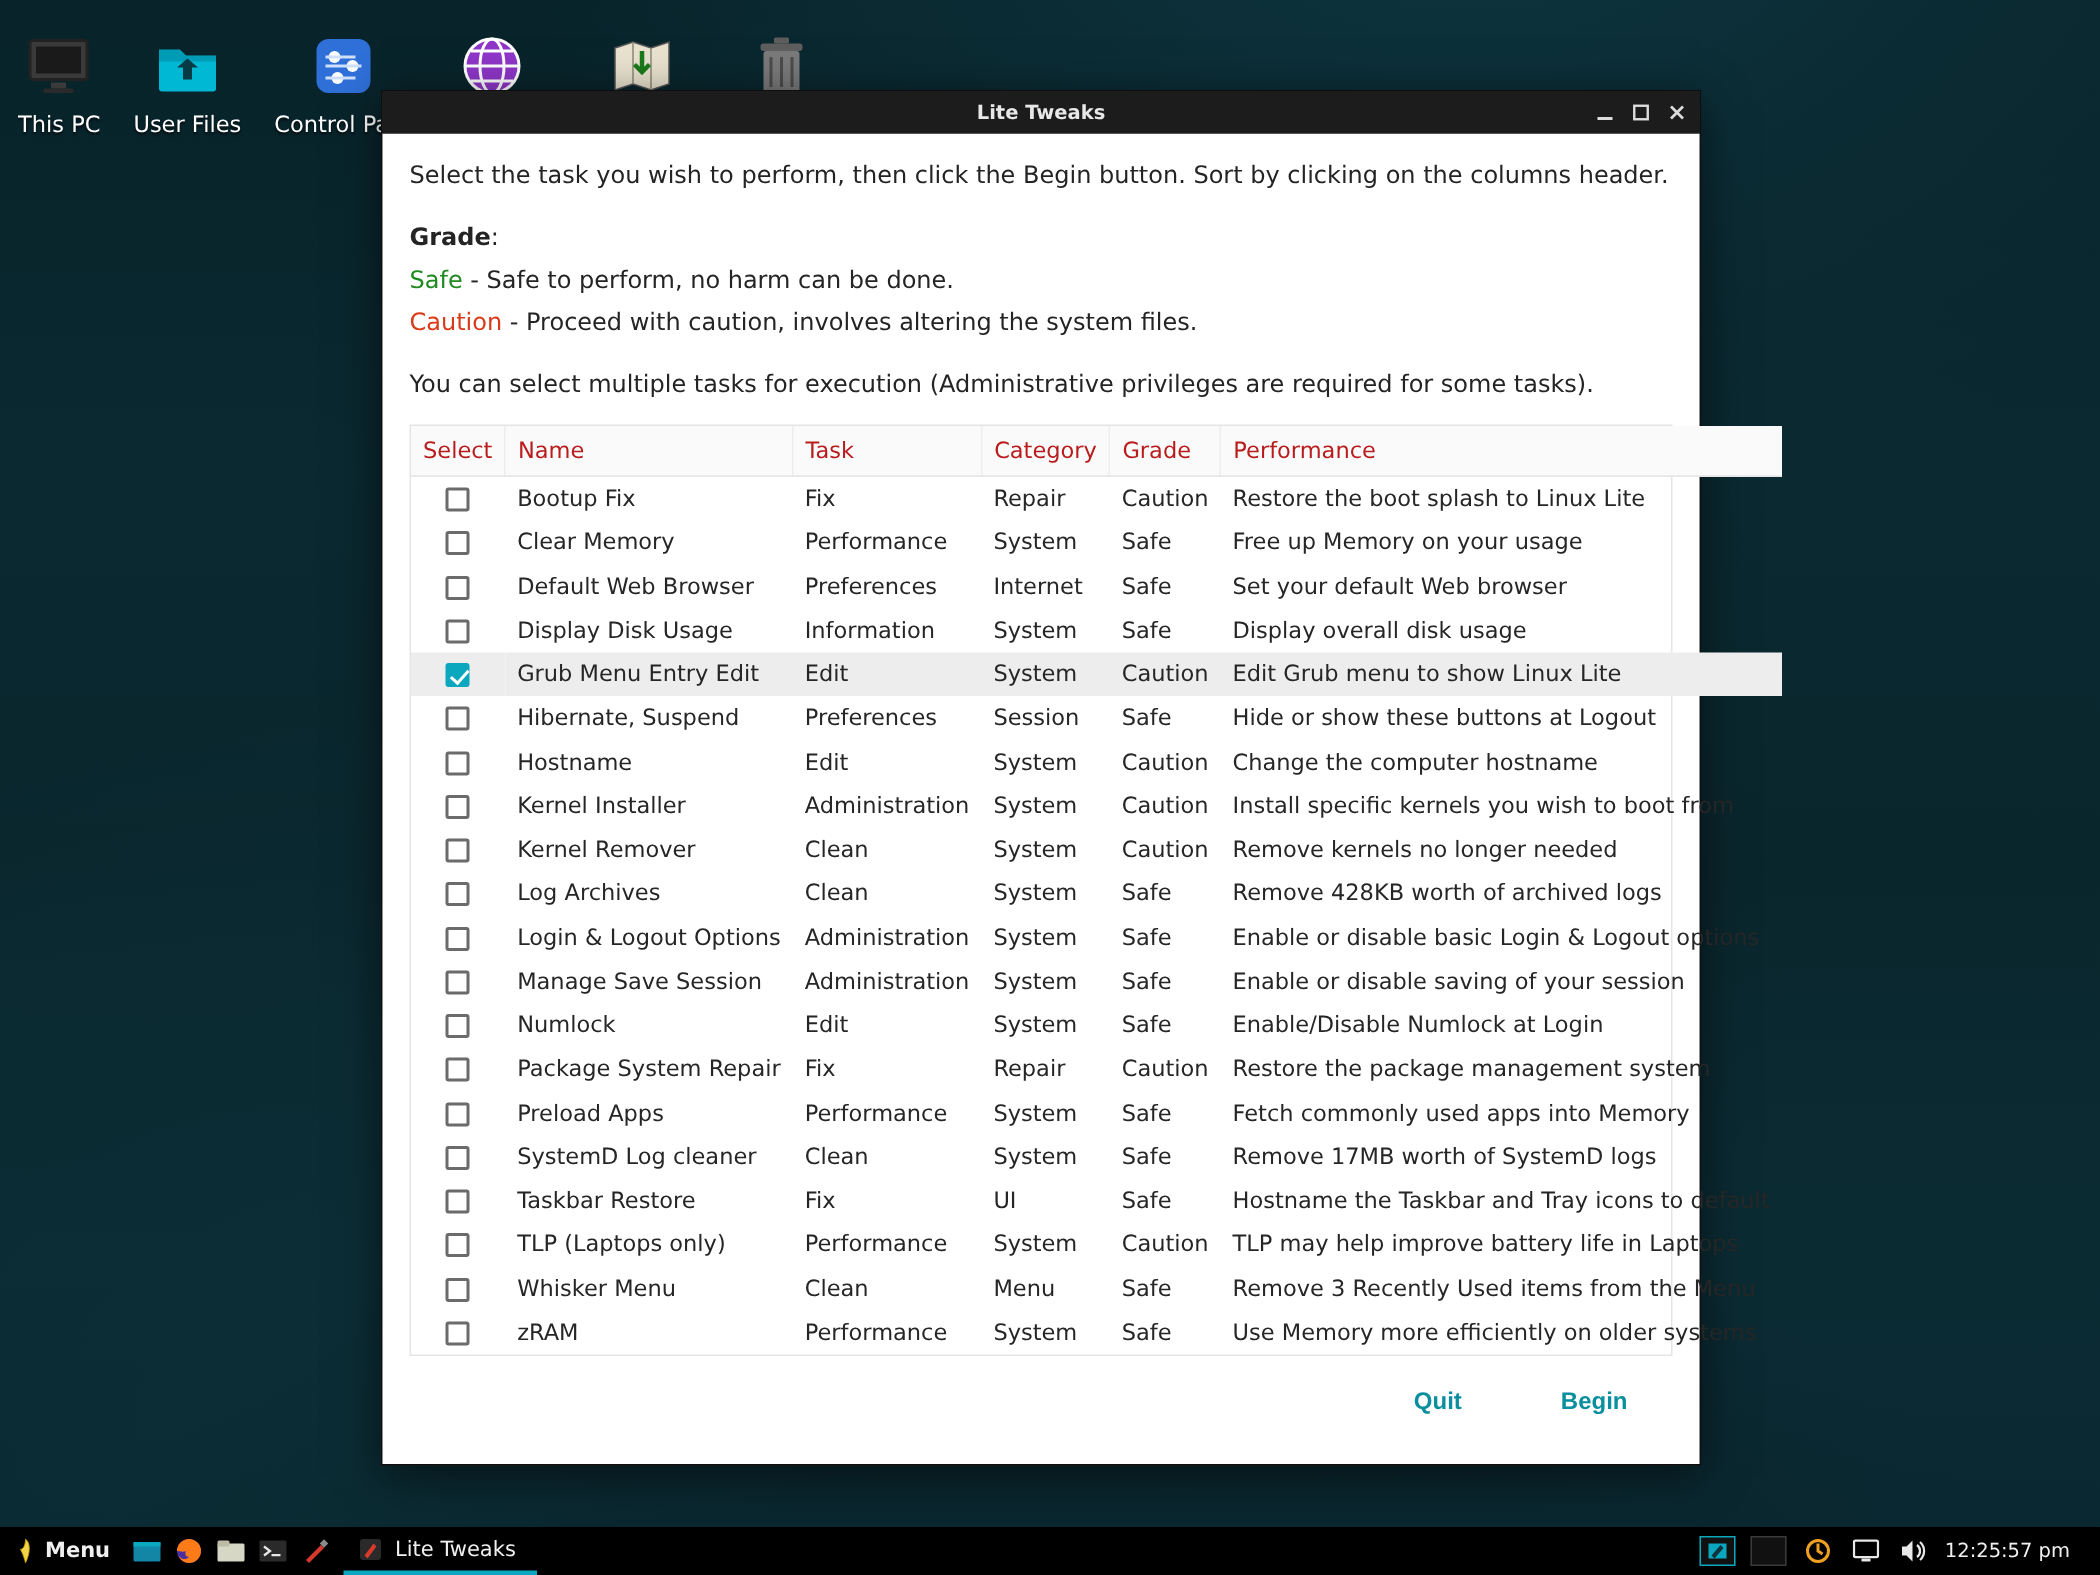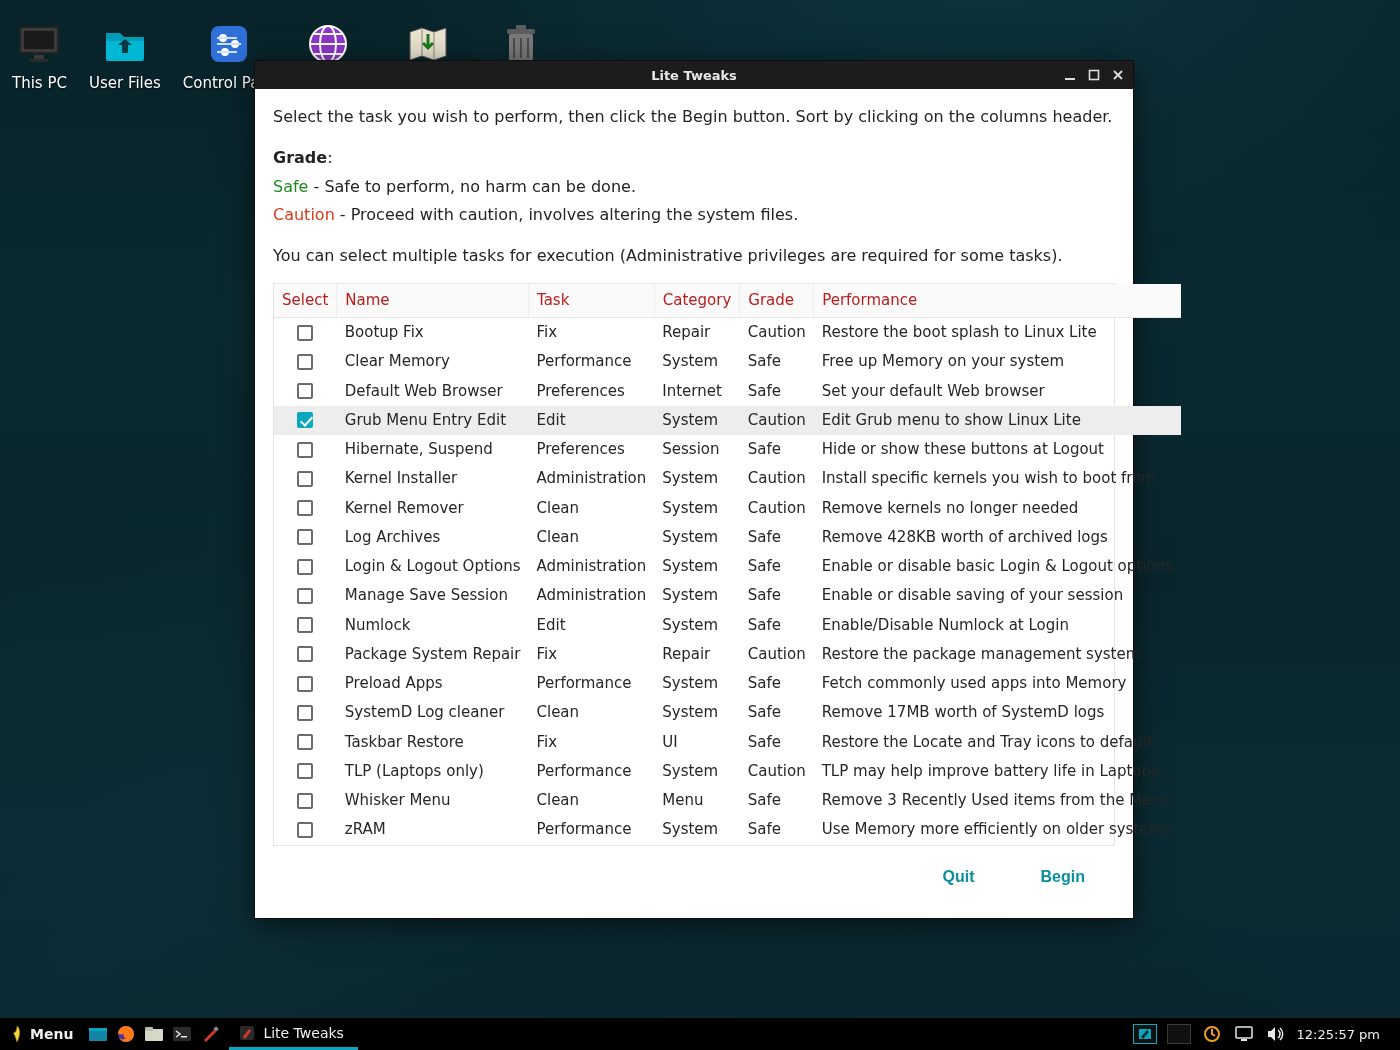--- a/index.html
+++ b/index.html
@@ -354,45 +354,61 @@
                 <td>Repair</td>
                 <td class="cell-grade caution">Caution</td>
                 <td>Restore the boot splash to Linux Lite</td>
               </tr>
               <tr>
                 <td class="chk-cell"><span class="chk"></span></td>
                 <td>Clear Memory</td>
                 <td>Performance</td>
                 <td>System</td>
                 <td class="cell-grade safe">Safe</td>
-                <td>Free up Memory on your system</td>
+                <td>Free up Memory on your usage</td>
               </tr>
               <tr>
                 <td class="chk-cell"><span class="chk"></span></td>
                 <td>Default Web Browser</td>
                 <td>Preferences</td>
                 <td>Internet</td>
                 <td class="cell-grade safe">Safe</td>
                 <td>Set your default Web browser</td>
+              </tr>
+              <tr>
+                <td class="chk-cell"><span class="chk"></span></td>
+                <td>Display Disk Usage</td>
+                <td>Information</td>
+                <td>System</td>
+                <td class="cell-grade safe">Safe</td>
+                <td>Display overall disk usage</td>
               </tr>
               <tr class="selected-row">
                 <td class="chk-cell"><span class="chk checked"></span></td>
                 <td>Grub Menu Entry Edit</td>
                 <td>Edit</td>
                 <td>System</td>
                 <td class="cell-grade caution">Caution</td>
                 <td>Edit Grub menu to show Linux Lite</td>
               </tr>
               <tr>
                 <td class="chk-cell"><span class="chk"></span></td>
                 <td>Hibernate, Suspend</td>
                 <td>Preferences</td>
                 <td>Session</td>
                 <td class="cell-grade safe">Safe</td>
                 <td>Hide or show these buttons at Logout</td>
+              </tr>
+              <tr>
+                <td class="chk-cell"><span class="chk"></span></td>
+                <td>Hostname</td>
+                <td>Edit</td>
+                <td>System</td>
+                <td class="cell-grade caution">Caution</td>
+                <td>Change the computer hostname</td>
               </tr>
               <tr>
                 <td class="chk-cell"><span class="chk"></span></td>
                 <td>Kernel Installer</td>
                 <td>Administration</td>
                 <td>System</td>
                 <td class="cell-grade caution">Caution</td>
                 <td>Install specific kernels you wish to boot from</td>
               </tr>
               <tr>
@@ -458,21 +474,21 @@
                 <td>System</td>
                 <td class="cell-grade safe">Safe</td>
                 <td>Remove 17MB worth of SystemD logs</td>
               </tr>
               <tr>
                 <td class="chk-cell"><span class="chk"></span></td>
                 <td>Taskbar Restore</td>
                 <td>Fix</td>
                 <td>UI</td>
                 <td class="cell-grade safe">Safe</td>
-                <td>Restore the Locate and Tray icons to default</td>
+                <td>Hostname the Taskbar and Tray icons to default</td>
               </tr>
               <tr>
                 <td class="chk-cell"><span class="chk"></span></td>
                 <td>TLP (Laptops only)</td>
                 <td>Performance</td>
                 <td>System</td>
                 <td class="cell-grade caution">Caution</td>
                 <td>TLP may help improve battery life in Laptops</td>
               </tr>
               <tr>

